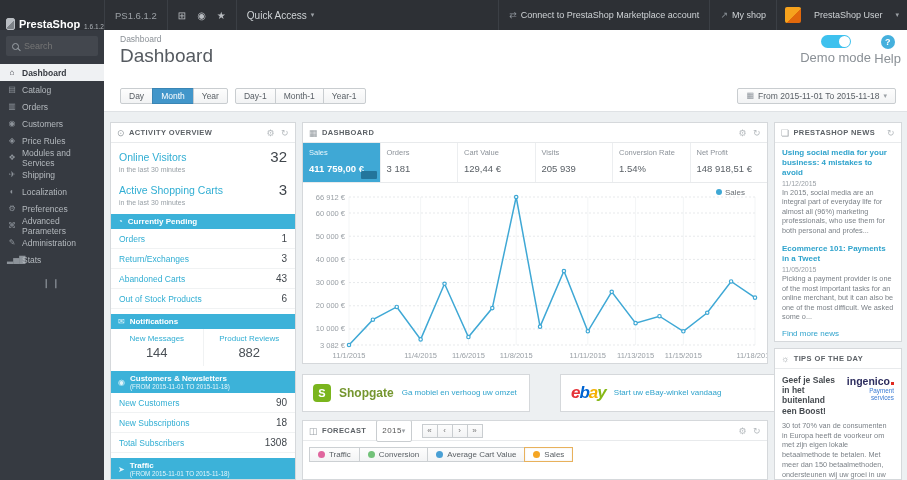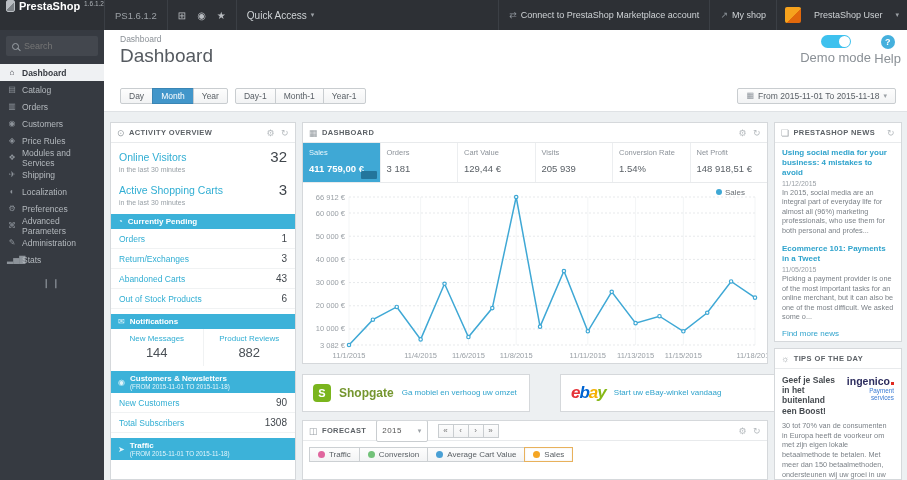--- a/index.html
+++ b/index.html
@@ -1,21 +1,21 @@
 <!DOCTYPE html>
 <html><head>
 <meta charset="utf-8">
 <style>
   * { margin:0; padding:0; box-sizing:border-box; }
   html,body { width:907px; height:480px; overflow:hidden; }
   body { font-family:"Liberation Sans", sans-serif; background:#edf0f2; position:relative; }
 
   
   .topbar { position:absolute; top:0; left:0; right:0; height:30px; background:#2d3035; display:flex; align-items:center; color:#cfd3d6; font-size:10px; z-index:20; }
-  .brand { width:104px; height:100%; display:flex; align-items:flex-start; gap:4px; padding-left:6px; color:#fff; font-weight:bold; font-size:11px; }
+  .brand { width:104px; height:100%; display:flex; align-items:flex-end; gap:4px; padding-left:6px; color:#fff; font-weight:bold; font-size:11px; }
   .brand sup { font-size:6.5px; color:#aeb3b8; font-weight:normal; }
   .logo-mark { width:12px; height:12px; border:1px solid #b9bdc2; border-radius:2px; background:linear-gradient(135deg,#b9bdc2 50%,#7d8287 50%); }
   .tb-sect { height:100%; display:flex; align-items:center; padding:0 10px; border-left:1px solid #3b3f45; }
   .version { color:#9ca1a6; font-size:9.5px; }
   .topbar-icons { gap:11px; color:#b8bcc0; font-size:10px; }
   .topbar-icons span { cursor:pointer; }
   .quick-access { gap:4px; cursor:pointer; }
   .caret { font-size:7px; color:#9ca1a6; }
   .topbar-right { margin-left:auto; display:flex; align-items:center; height:100%; font-size:9px; }
   .tb-link { display:flex; align-items:center; gap:4px; padding:0 10px; height:100%; border-left:1px solid #3b3f45; cursor:pointer; }
@@ -97,21 +97,21 @@
   .promo { display:flex; align-items:center; gap:8px; padding:0 10px; }
   .shopgate-box { left:302px; top:374px; width:228px; height:38px; }
   .ebay-box { left:540px; top:374px; width:228px; height:38px;margin-left:20px; }
   .sg-mark { width:18px; height:18px; background:#7ab51d; border-radius:4px; color:#fff; font-size:11px; font-weight:bold; display:flex; align-items:center; justify-content:center; flex:none; }
   .sg-name { color:#75962f; font-size:12px; font-weight:bold; }
   .promo-link { color:#2fa3cc; font-size:8px; text-decoration:none; cursor:pointer; line-height:1.25; }
   .ebay-logo { font-size:17px; font-weight:bold; letter-spacing:-1px; font-style:italic; }
   .ebay-e { color:#e53238; } .ebay-b { color:#0064d2; } .ebay-a { color:#f5af02; } .ebay-y { color:#86b817; }
 
   .forecast-panel { left:302px; top:420px; width:466px; height:60px; }
-  .year-select { height:22px; border:1px solid #c9cdd0; background:#fff; font-size:8px; color:#555; display:flex; align-items:center; padding:0 5px; gap:16px; margin-left:6px; border-radius:2px; cursor:pointer; font-weight:normal; }
+  .year-select { height:22px; border:1px solid #c9cdd0; background:#fff; font-size:8px; color:#555; display:flex; align-items:center; padding:0 5px; gap:0; margin-left:6px; border-radius:2px; cursor:pointer; font-weight:normal; }
   .nav-btns { display:flex; margin-left:6px; }
   .nav-btn { width:16px; height:14px; border:1px solid #c9cdd0; background:linear-gradient(#fdfdfd,#f2f3f4); font-size:8px; color:#777; display:flex; align-items:center; justify-content:center; margin-right:-1px; cursor:pointer; font-weight:normal; }
   .legend-row { display:flex; padding:6px 6px; }
   .legend-pill { display:flex; align-items:center; gap:4px; border:1px solid #ccd0d3; background:linear-gradient(#fdfdfd,#f3f4f5); padding:2px 8px; font-size:8px; color:#5a6065; margin-right:-1px; cursor:pointer; }
   .legend-pill.active { background:#fff; border-color:#e8b15c; box-shadow:inset 0 0 2px rgba(0,0,0,.1); }
   .legend-dot { width:7px; height:7px; border-radius:50%; flex:none; }
 
   .news-panel { left:774px; top:122px; width:128px; height:220px; }
   .news-item { padding:5px 7px 4px; }
   .news-title { color:#2fa3cc; font-size:8px; font-weight:bold; line-height:1.25; cursor:pointer; }
@@ -316,20 +316,24 @@
   <div class="section-bar">
     <span class="bar-ico">◉</span>
     <span>
       <span>Customers &amp; Newsletters</span>
       <span class="bar-sub">(FROM 2015-11-01 TO 2015-11-18)</span>
     </span>
   </div>
   <div class="act-row">
     <span class="lbl">New Customers</span>
     <span class="val">90</span>
+  </div>
+  <div class="act-row">
+    <span class="lbl">New Subscriptions</span>
+    <span class="val">18</span>
   </div>
   <div class="act-row">
     <span class="lbl">Total Subscribers</span>
     <span class="val">1308</span>
   </div>
 
   <div class="section-bar">
     <span class="bar-ico">➤</span>
     <span>
       <span>Traffic</span>

